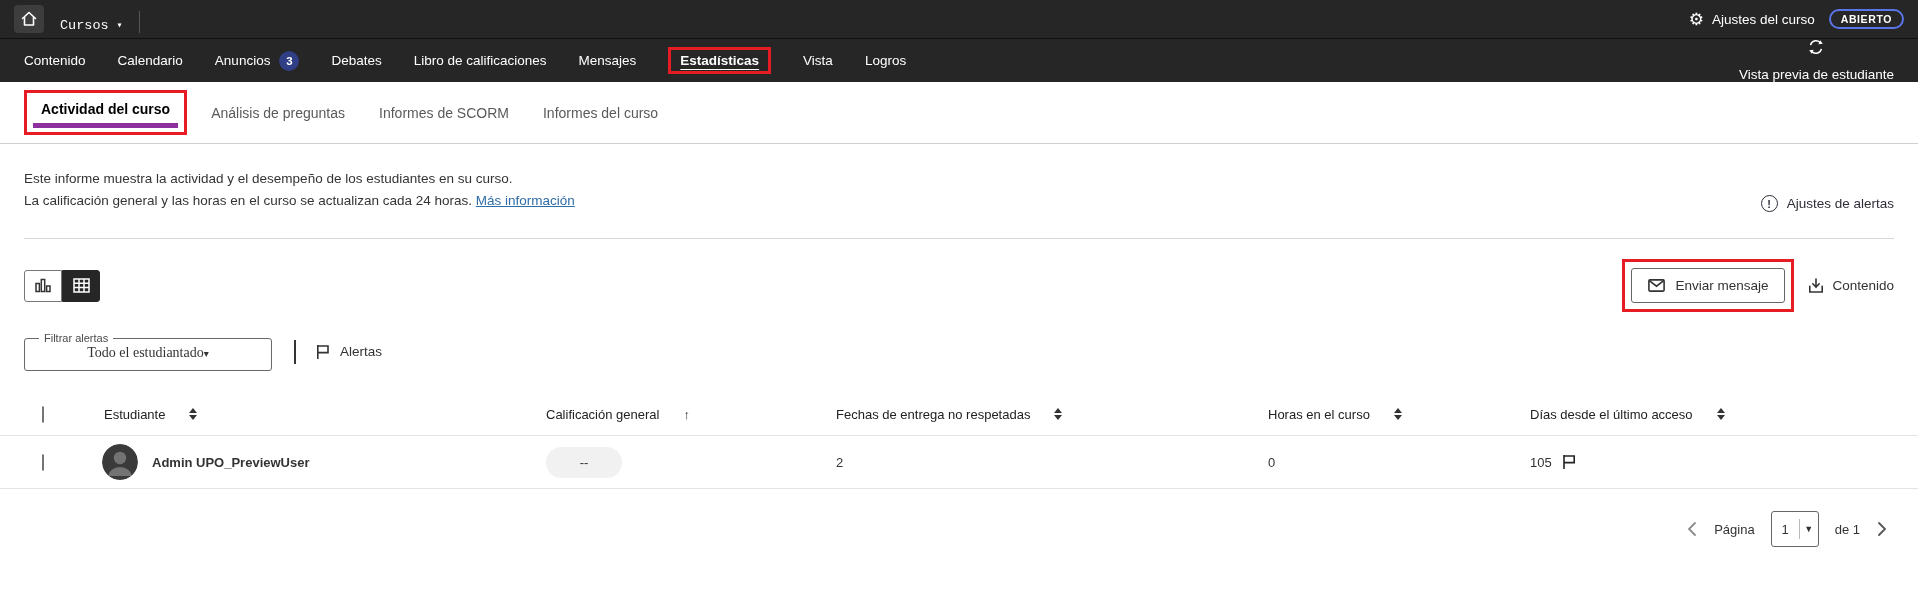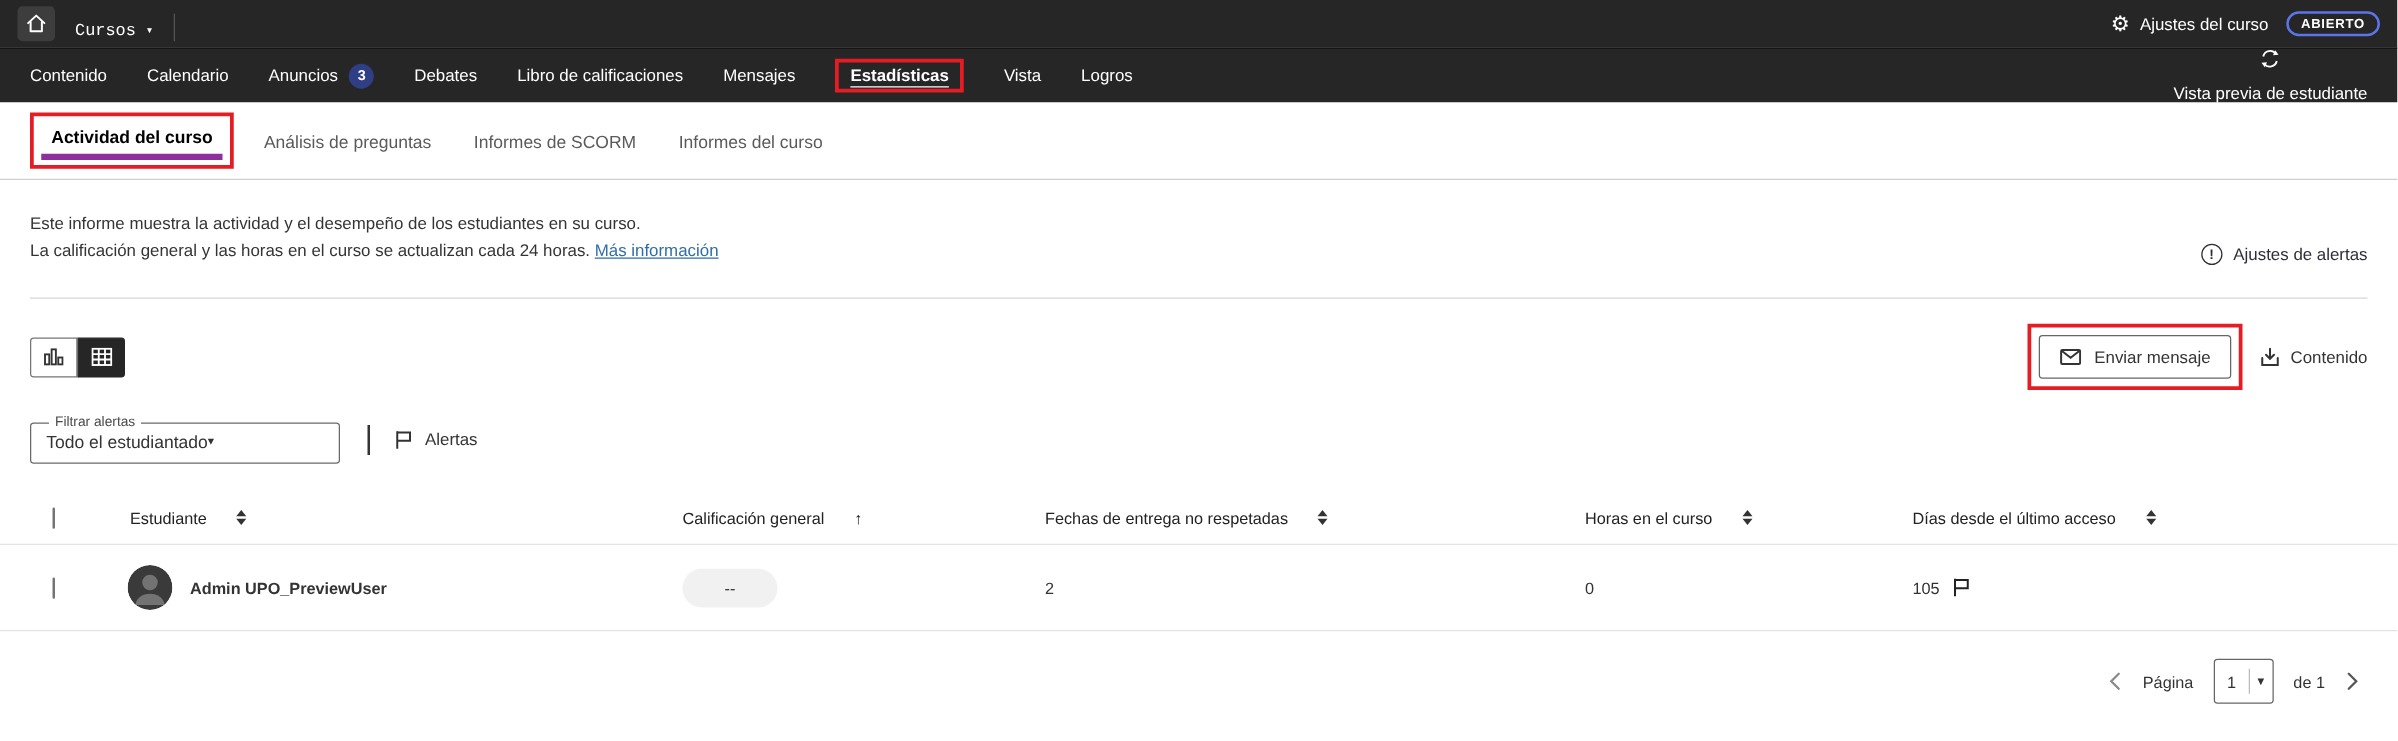--- a/index.html
+++ b/index.html
@@ -73,39 +73,39 @@
   .toolbar-right{display:flex;align-items:center;}
   .annotate-wrap{border:3px solid var(--annotation-red);padding:6px;display:inline-block;}
   .send-btn{border:1px solid #666;border-radius:3px;padding:9px 16px;display:flex;align-items:center;
     gap:10px;font-size:13.5px;color:#333;background:#fff;white-space:nowrap;}
   .download-btn{display:flex;align-items:center;gap:8px;font-size:13.5px;color:#333;margin-left:14px;}
 
   
   .filter-row{display:flex;align-items:center;padding:20px 24px 0;}
   .filter-fieldset{width:248px;border:1px solid #696969;border-radius:3px;padding:0 10px 7px;}
   .filter-fieldset legend{font-size:11px;color:#4a4a4a;padding:0 5px;margin-left:4px;}
-  .select-value{display:flex;align-items:center;justify-content:flex-start;font-size:14px;
-    color:#333;padding:1px 2px 2px;cursor:pointer;}
+  .select-value{display:flex;align-items:center;justify-content:center;font-size:14px;
+    color:#333;padding:1px 2px 2px;cursor:pointer;font-family:Liberation Serif, serif;}
   .select-caret{font-size:10px;color:#333;}
   .vbar{width:2px;height:24px;background:#333;margin:0 20px 0 22px;}
   .alerts-label{display:flex;align-items:center;gap:10px;font-size:13.5px;color:#333;}
 
   
   .grid-row{display:grid;grid-template-columns:64px 450px 290px 432px 262px 1fr;
     align-items:center;padding:0 24px;}
   .thead{height:42px;margin-top:22px;font-size:13px;font-weight:700;color:#222;}
   .th{display:flex;align-items:center;gap:24px;padding-left:8px;white-space:nowrap;}
   .th.student{padding-left:16px;}
   .sort{display:inline-flex;flex-direction:column;gap:2px;}
   .tri-up{width:0;height:0;border-left:4px solid transparent;border-right:4px solid transparent;
     border-bottom:5px solid #333;}
   .tri-down{width:0;height:0;border-left:4px solid transparent;border-right:4px solid transparent;
     border-top:5px solid #333;}
   .arrow-up{font-size:13px;font-weight:400;}
-  .trow{height:70px;border-top:1px solid var(--border-light);border-bottom:1px solid var(--border-light);
+  .trow{height:54px;border-top:1px solid var(--border-light);border-bottom:1px solid var(--border-light);
     font-size:13px;color:#333;}
   .checkbox{width:18px;height:18px;border:1.5px solid #757575;border-radius:2px;background:#fff;
     margin-left:18px;cursor:pointer;}
   .student-cell{display:flex;align-items:center;gap:14px;padding-left:14px;}
   .avatar{width:36px;height:36px;border-radius:50%;overflow:hidden;flex:none;}
   .student-name{font-weight:600;}
   .cell{padding-left:8px;display:flex;align-items:center;gap:10px;}
   .grade-pill{display:inline-block;background:#f1f1f1;border-radius:16px;min-width:76px;
     text-align:center;padding:8px 0;font-size:13px;color:#333;}
 

